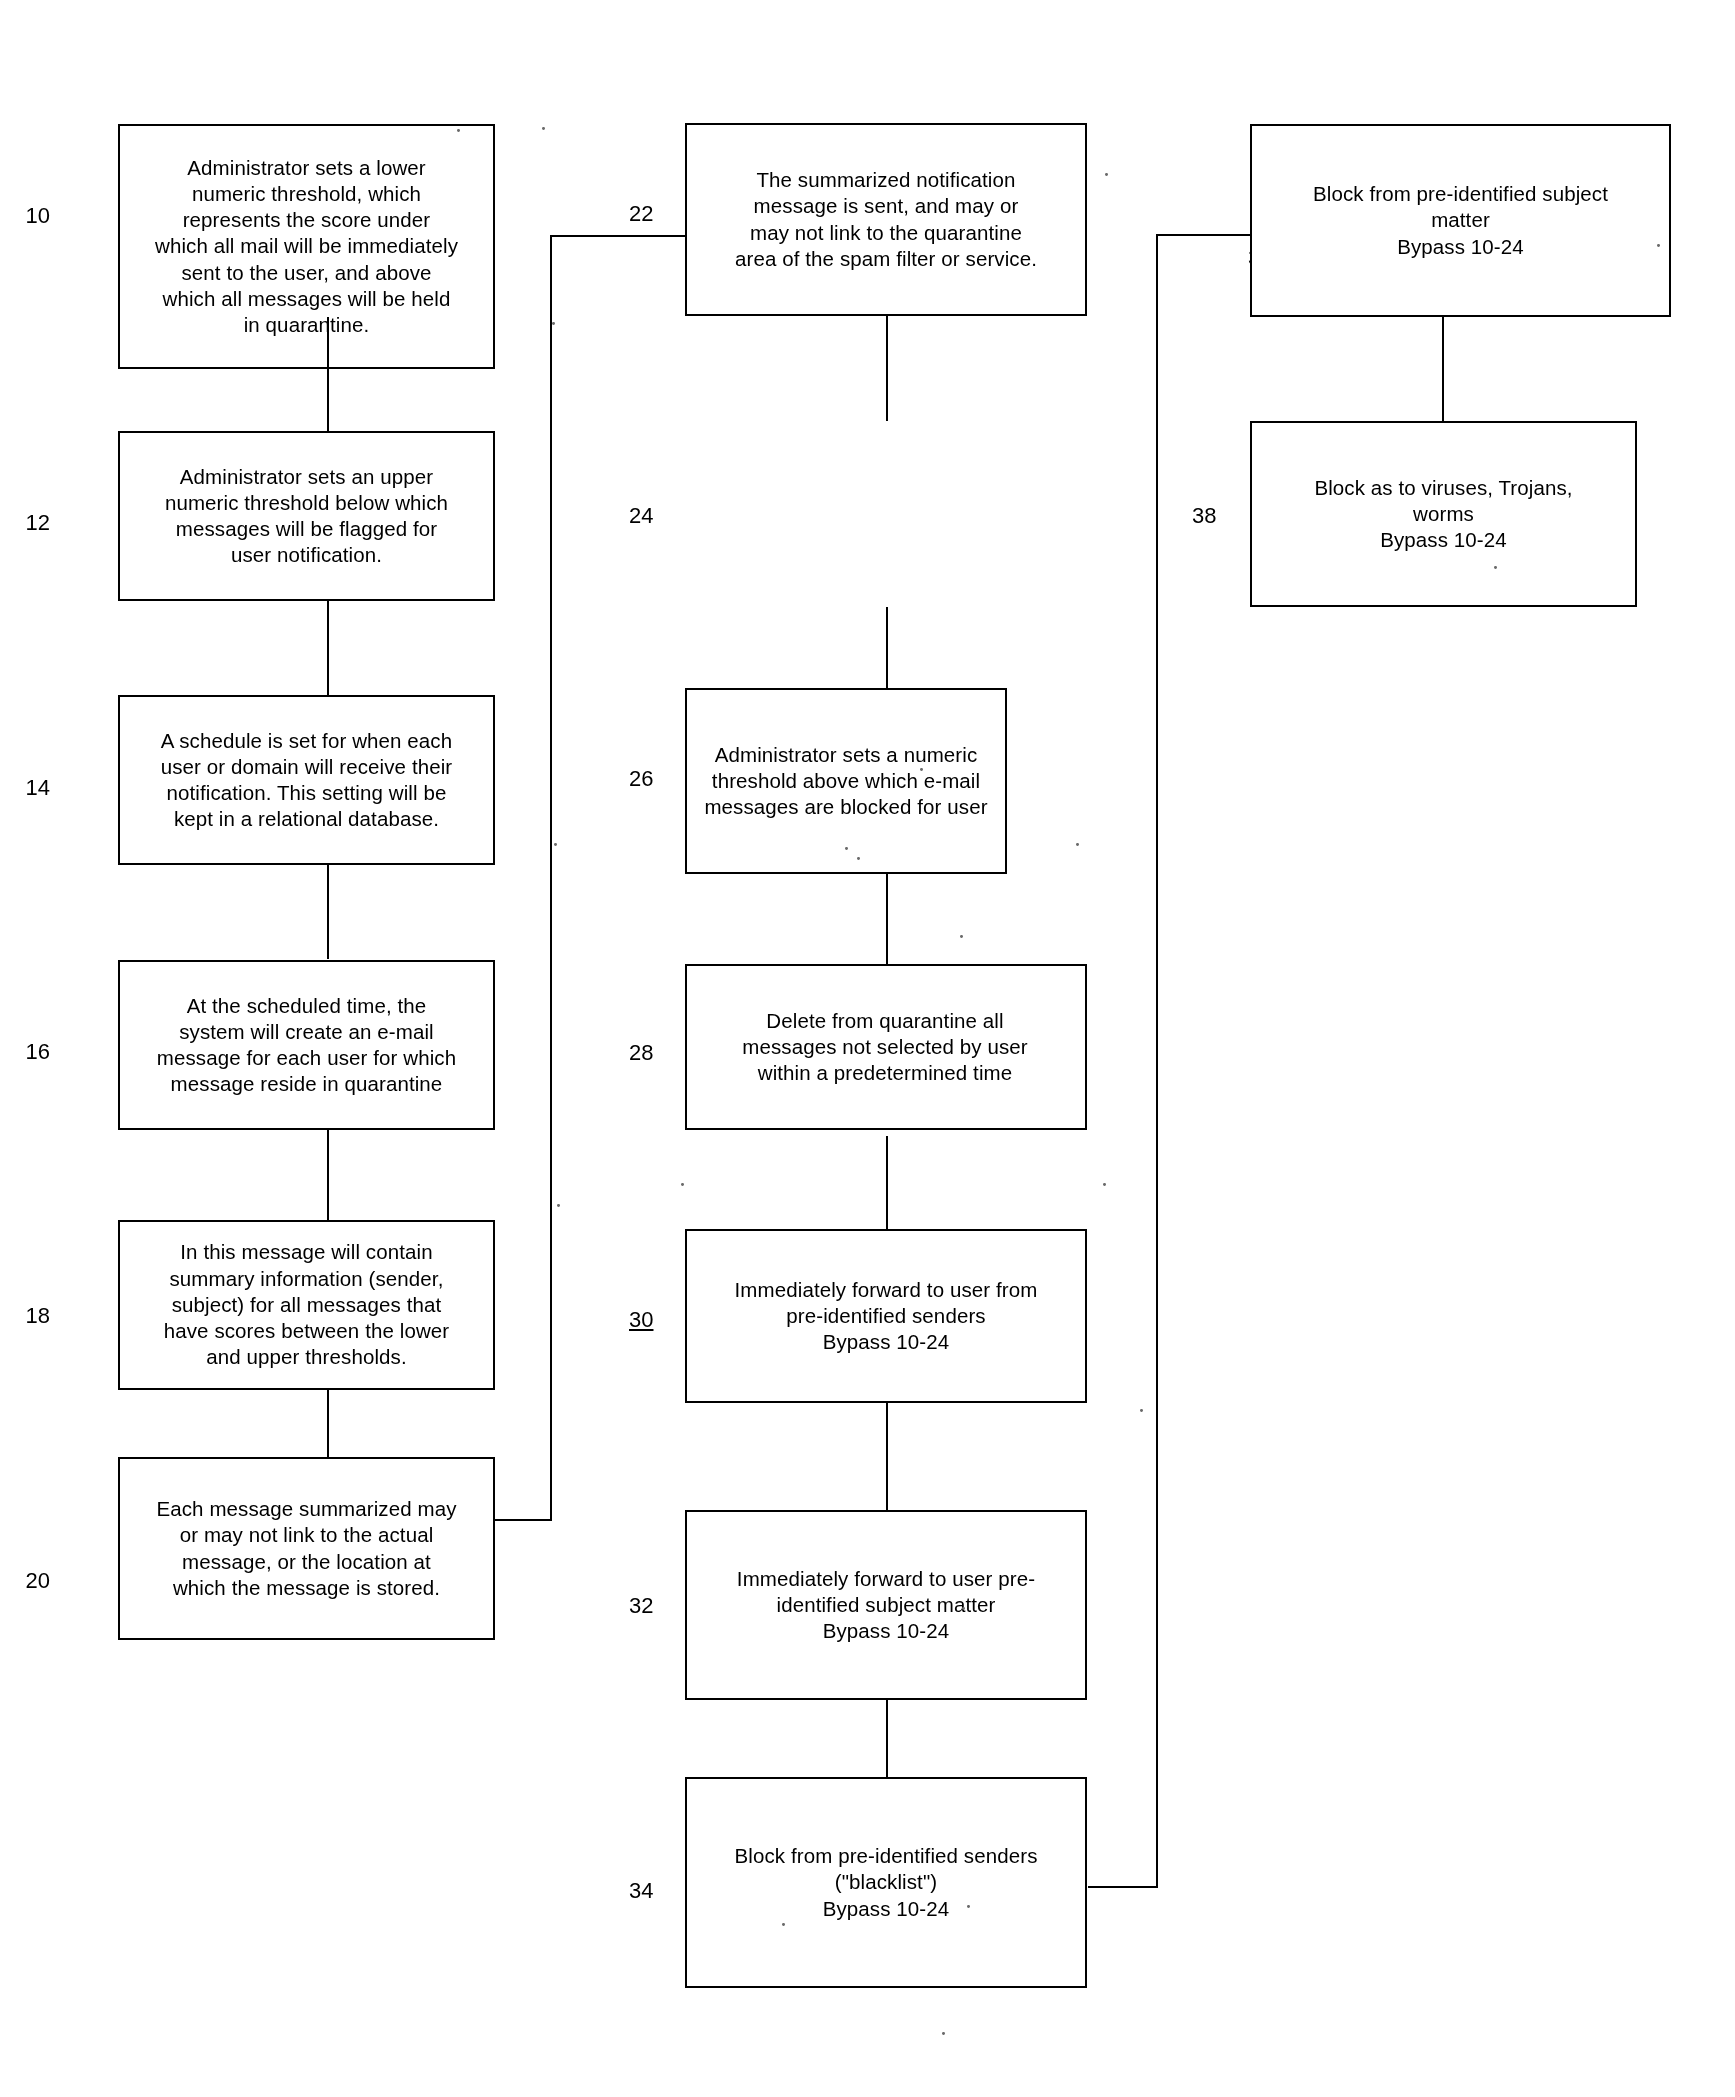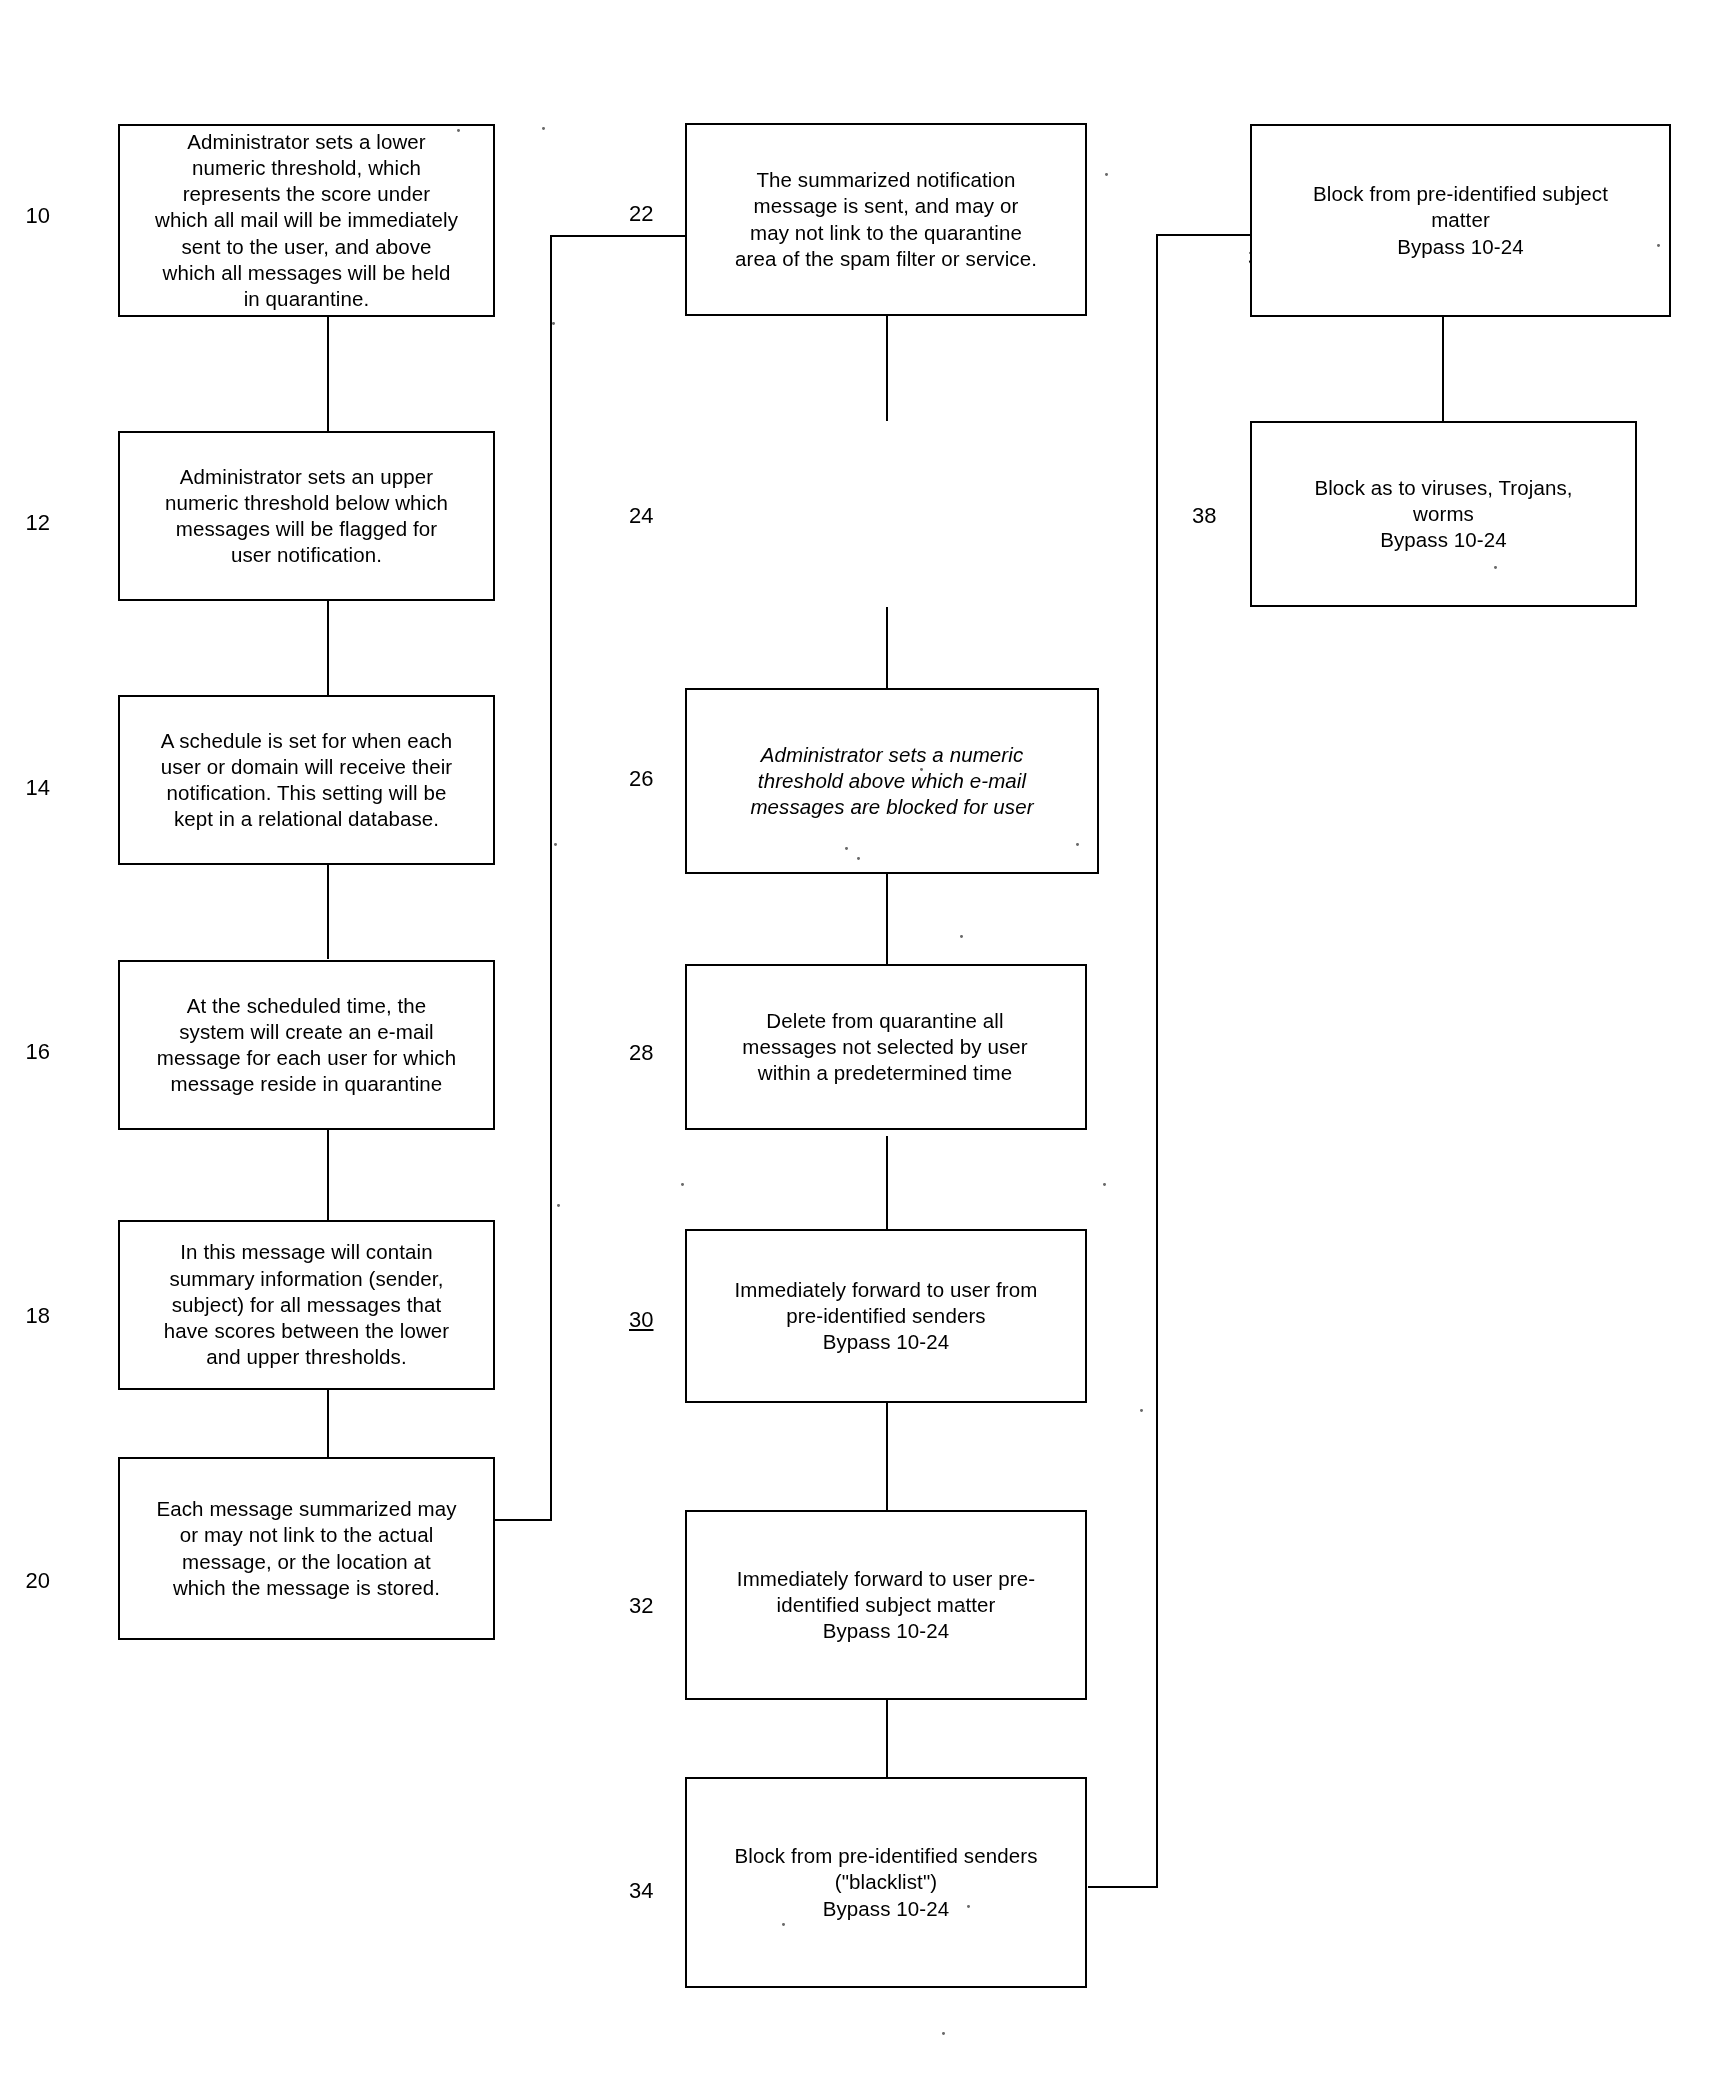--- a/index.html
+++ b/index.html
@@ -57,21 +57,21 @@
     background: #6a6a6a;
     border-radius: 50%;
   }
 </style>
 </head>
 <body>
 
 <div id="sheet">
 
   <div class="ref" style="left:25.5px; top:205px;">10</div>
-  <div class="node" style="left:118px; top:124px; width:377px; height:193px;">
+  <div class="node" style="left:118px; top:124px; width:377px; height:245px;">
     <span class="nodetext">Administrator sets a lower
 numeric threshold, which
 represents the score under
 which all mail will be immediately
 sent to the user, and above
 which all messages will be held
 in quarantine.</span>
   </div>
 
   <div class="ref" style="left:25.5px; top:512px;">12</div>
@@ -129,21 +129,21 @@
   <div class="node" style="left:685px; top:123px; width:402px; height:193px;">
     <span class="nodetext">The summarized notification
 message is sent, and may or
 may not link to the quarantine
 area of the spam filter or service.</span>
   </div>
 
   <div class="ref" style="left:629px; top:505px;text-align:center;">24</div>
 
   <div class="ref" style="left:629px; top:768px;">26</div>
-  <div class="node" style="left:685px; top:688px; width:414px; height:186px;font-style:italic;">
+  <div class="node" style="left:685px; top:688px; width:322px; height:186px;">
     <span class="nodetext">Administrator sets a numeric
 threshold above which e-mail
 messages are blocked for user</span>
   </div>
 
   <div class="ref" style="left:629px; top:1042px;">28</div>
   <div class="node" style="left:685px; top:964px; width:402px; height:166px;padding-left:8px;">
     <span class="nodetext">Delete from quarantine all
 messages not selected by user
 within a predetermined time</span>

